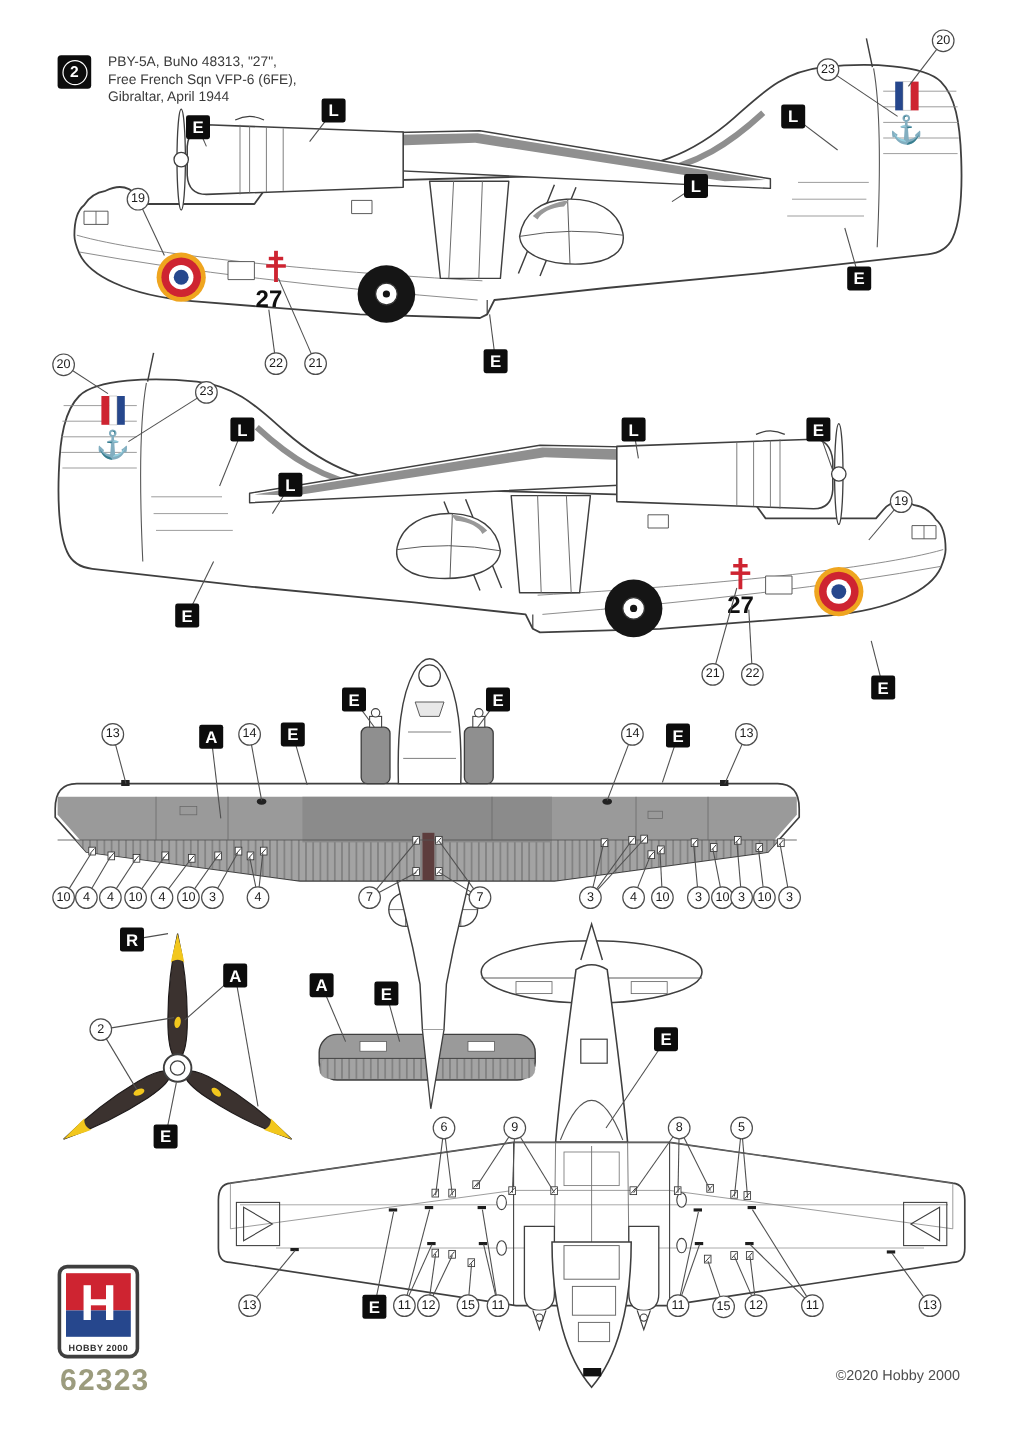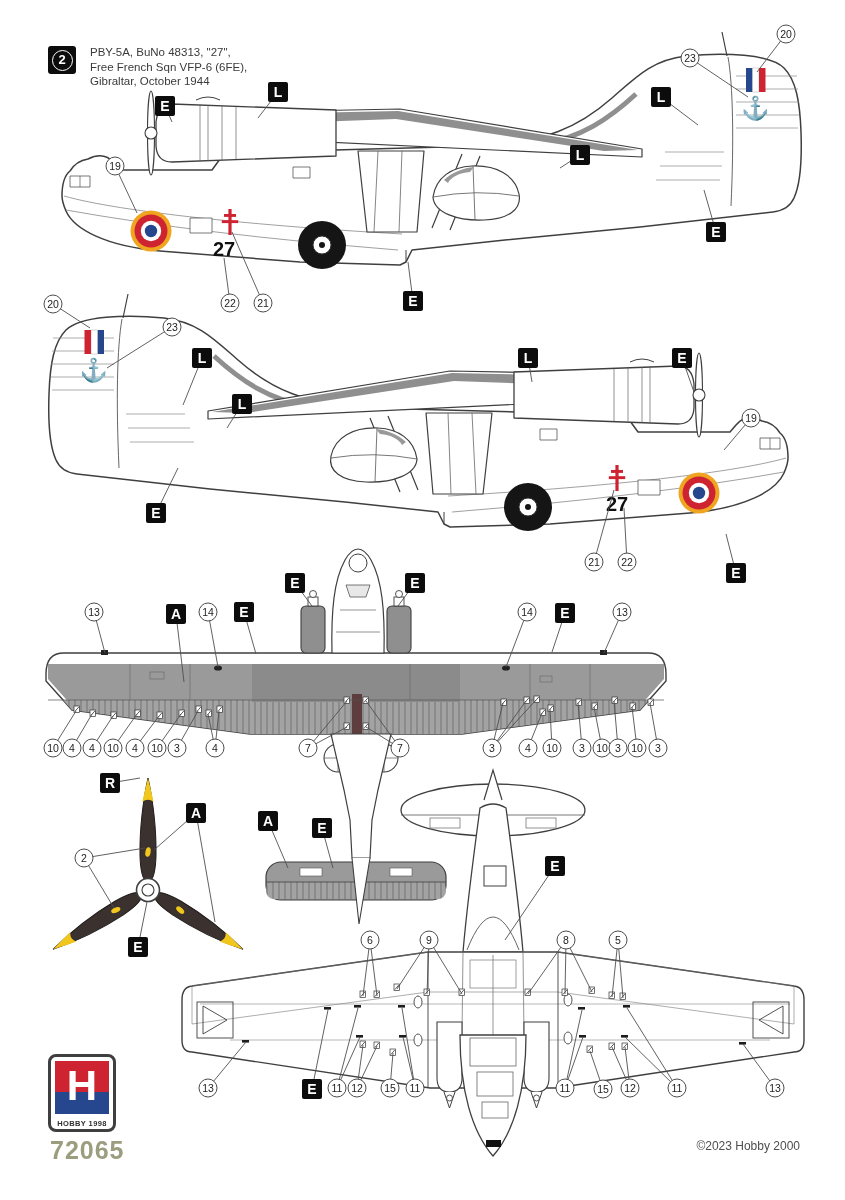--- a/index.html
+++ b/index.html
@@ -391,21 +391,21 @@
         <line x1="775" y1="1088" x2="743" y2="1044"></line>
       </g>
 </svg>
 
 <div class="header-badge">
   <div class="badge-ring">2</div>
 </div>
 <div class="header-text">
   <div>PBY-5A, BuNo 48313, "27",</div>
   <div>Free French Sqn VFP-6 (6FE),</div>
-  <div>Gibraltar, October 1944</div>
+  <div>Gibraltar, April 1944</div>
 </div>
 
 <div id="callout-layer">
       <div class="co-box" style="left: 165px; top: 106px;">E</div>
       <div class="co-box" style="left: 278px; top: 92px;">L</div>
       <div class="co-circle" style="left: 115px; top: 166px;">19</div>
       <div class="co-circle" style="left: 786px; top: 34px;">20</div>
       <div class="co-circle" style="left: 690px; top: 58px;">23</div>
       <div class="co-box" style="left: 661px; top: 97px;">L</div>
       <div class="co-box" style="left: 580px; top: 155px;">L</div>
@@ -472,18 +472,18 @@
       <div class="co-circle" style="left: 603px; top: 1089px;">15</div>
       <div class="co-circle" style="left: 630px; top: 1088px;">12</div>
       <div class="co-circle" style="left: 677px; top: 1088px;">11</div>
       <div class="co-circle" style="left: 775px; top: 1088px;">13</div>
     </div>
 
 <div class="logo">
   <div class="logo-red"></div>
   <div class="logo-blue"></div>
   <div class="logo-h">H</div>
-  <div class="logo-text">HOBBY 1998</div>
+  <div class="logo-text">HOBBY 2000</div>
 </div>
-<div class="kit-number">72065</div>
-<div class="copyright">©2023 Hobby 2000</div>
+<div class="kit-number">62323</div>
+<div class="copyright">©2020 Hobby 2000</div>
 
 </div>
 
 </body></html>

